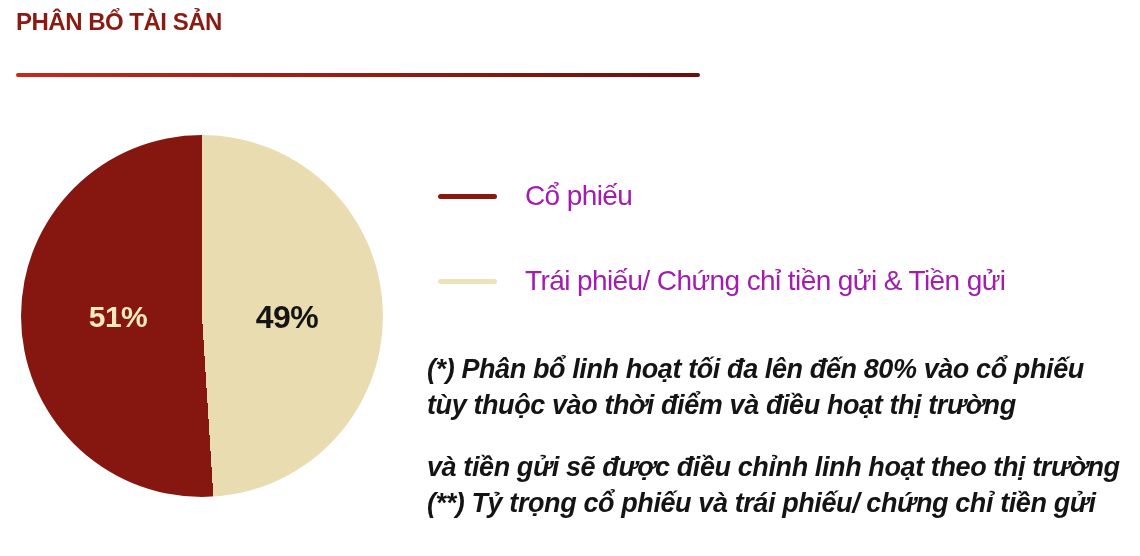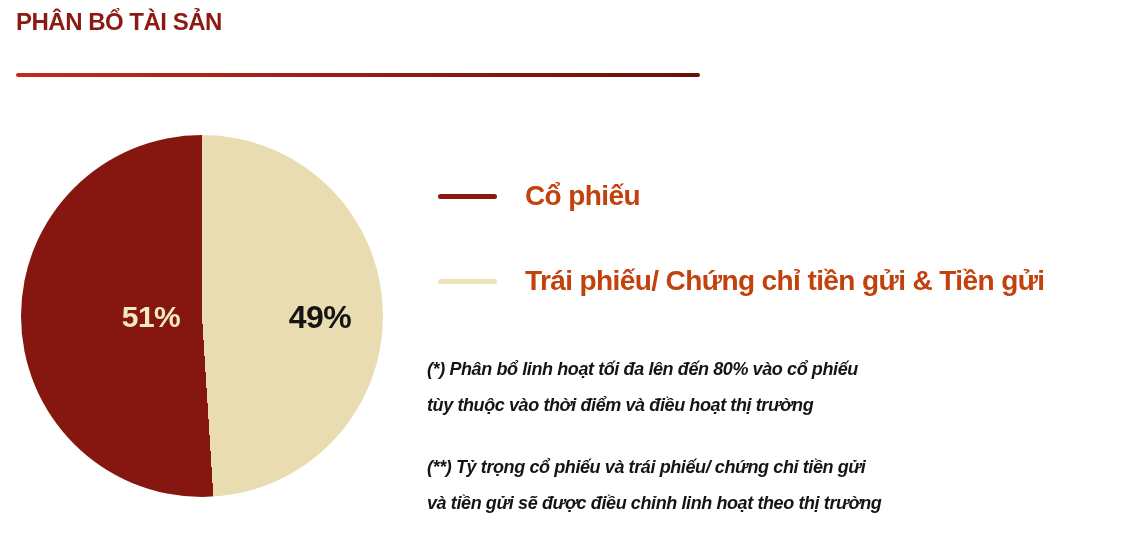--- a/index.html
+++ b/index.html
@@ -12,36 +12,36 @@
     font-size:24px;font-weight:700;letter-spacing:-0.5px;white-space:nowrap;
   }
   .title-underline{
     position:absolute;left:16px;top:73px;width:684px;height:4px;border-radius:2px;
   }
   .pie{
     position:absolute;left:21px;top:135px;width:362px;height:362px;border-radius:50%;
   }
   .pie-label{
     position:absolute;transform:translate(-50%,-50%);
-    font-weight:700;letter-spacing:-0.5px;white-space:nowrap;margin-left:33px;
+    font-weight:700;letter-spacing:-0.5px;white-space:nowrap;
   }
   .pie-label-0{left:97px;top:182px;font-size:30px;}
   .pie-label-1{left:266px;top:182px;font-size:32px;}
   .legend{position:absolute;left:438px;top:179px;}
   .legend-row{display:flex;align-items:center;height:34px;}
   .legend-row + .legend-row{margin-top:51px;justify-content:center;}
   .legend-swatch{width:59px;height:5px;border-radius:3px;margin-right:28px;flex:none;}
   .legend-label{
-    font-size:28px;font-weight:700;color:#c2410c;
+    font-size:28px;font-weight:400;color:#a21caf;
     letter-spacing:-0.6px;white-space:nowrap;
   }
   .footnotes{
     position:absolute;left:427px;top:351px;width:713px;
     color:#141414;font-style:italic;font-weight:700;
-    font-size:18px;line-height:36px;letter-spacing:-0.4px;
+    font-size:27px;line-height:36px;letter-spacing:-0.4px;
   }
   .footnote + .footnote{margin-top:26px;}
   .footnote-line{white-space:nowrap;}
 </style>
 </head>
 <body>
 
 <div class="page">
 
   <div class="title" style="color: rgb(139, 26, 18);">PHÂN BỔ TÀI SẢN</div>
@@ -63,18 +63,18 @@
       <span class="legend-label">Trái phiếu/ Chứng chỉ tiền gửi &amp; Tiền gửi</span>
     </div>
   </div>
 
   <div class="footnotes">
     <div class="footnote">
       <div class="footnote-line">(*) Phân bổ linh hoạt tối đa lên đến 80% vào cổ phiếu</div>
       <div class="footnote-line">tùy thuộc vào thời điểm và điều hoạt thị trường</div>
     </div>
     <div class="footnote">
+      <div class="footnote-line">và tiền gửi sẽ được điều chỉnh linh hoạt theo thị trường</div>
       <div class="footnote-line">(**) Tỷ trọng cổ phiếu và trái phiếu/ chứng chỉ tiền gửi</div>
-      <div class="footnote-line">và tiền gửi sẽ được điều chỉnh linh hoạt theo thị trường</div>
     </div>
   </div>
 
 </div>
 
 </body></html>

